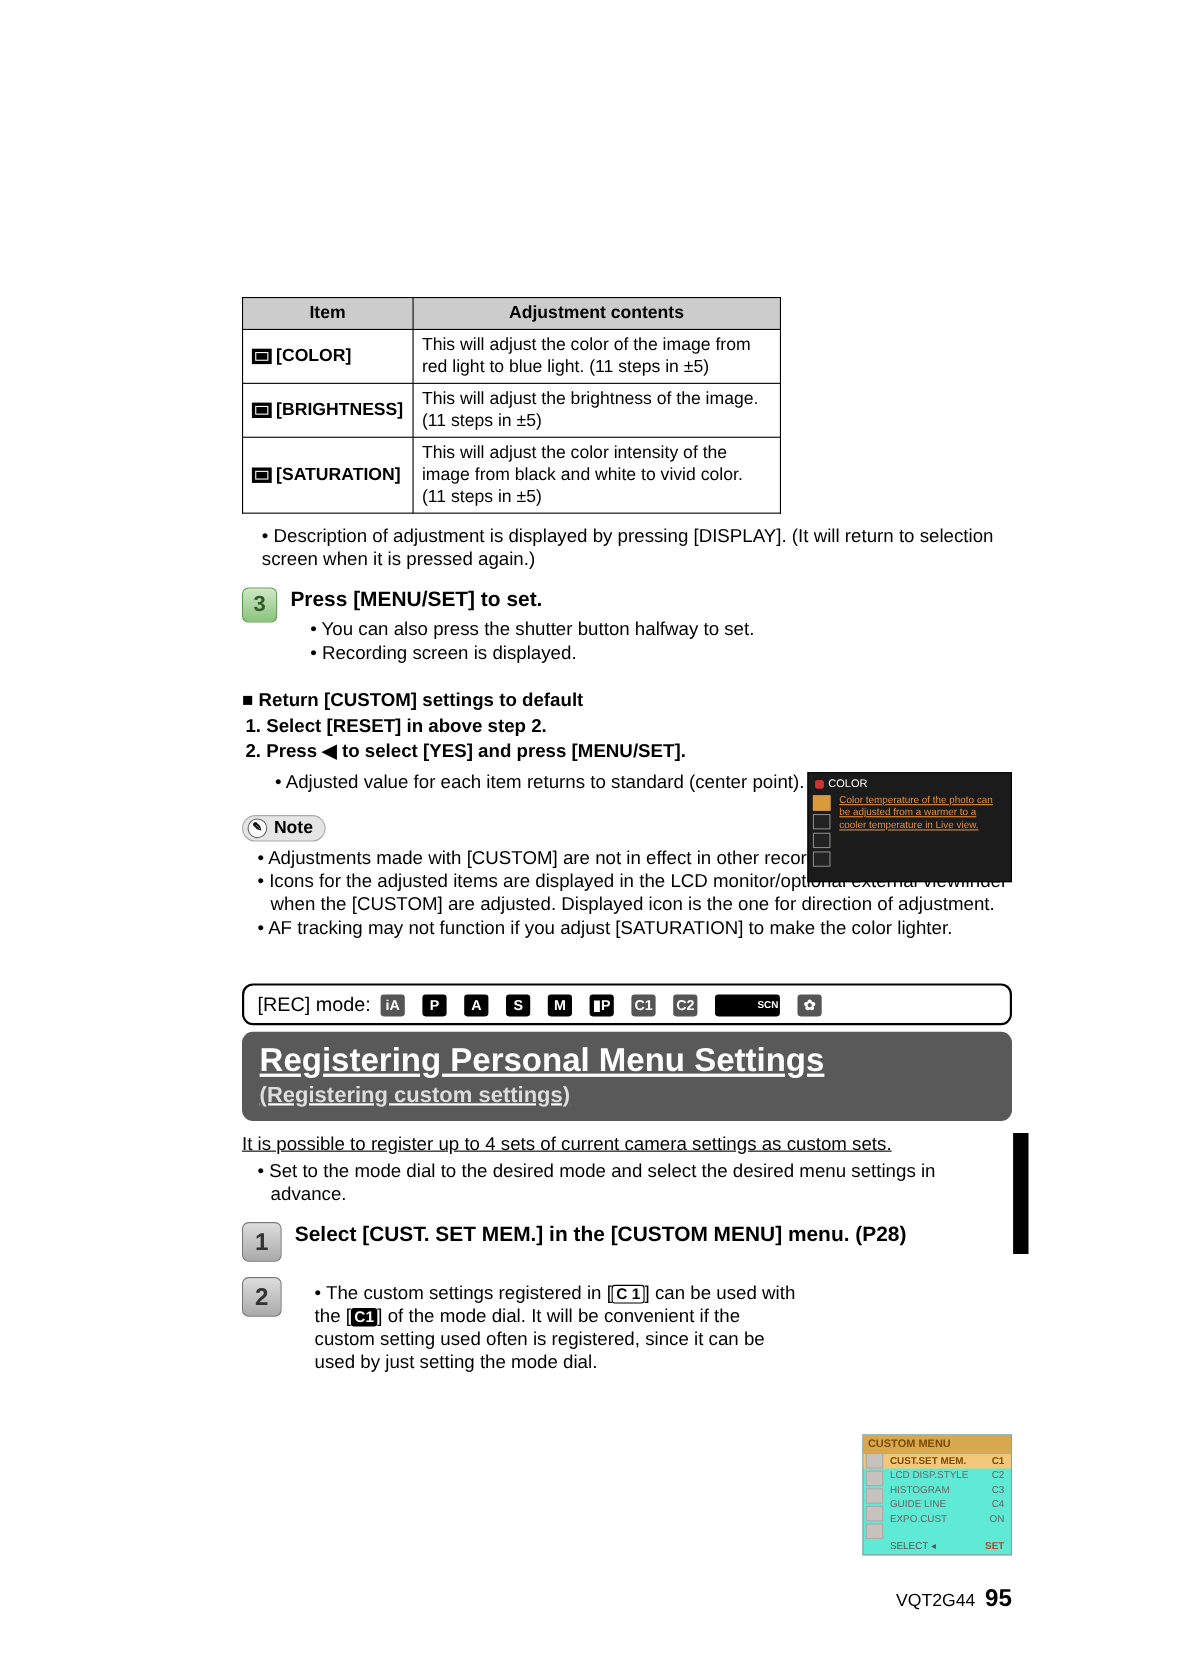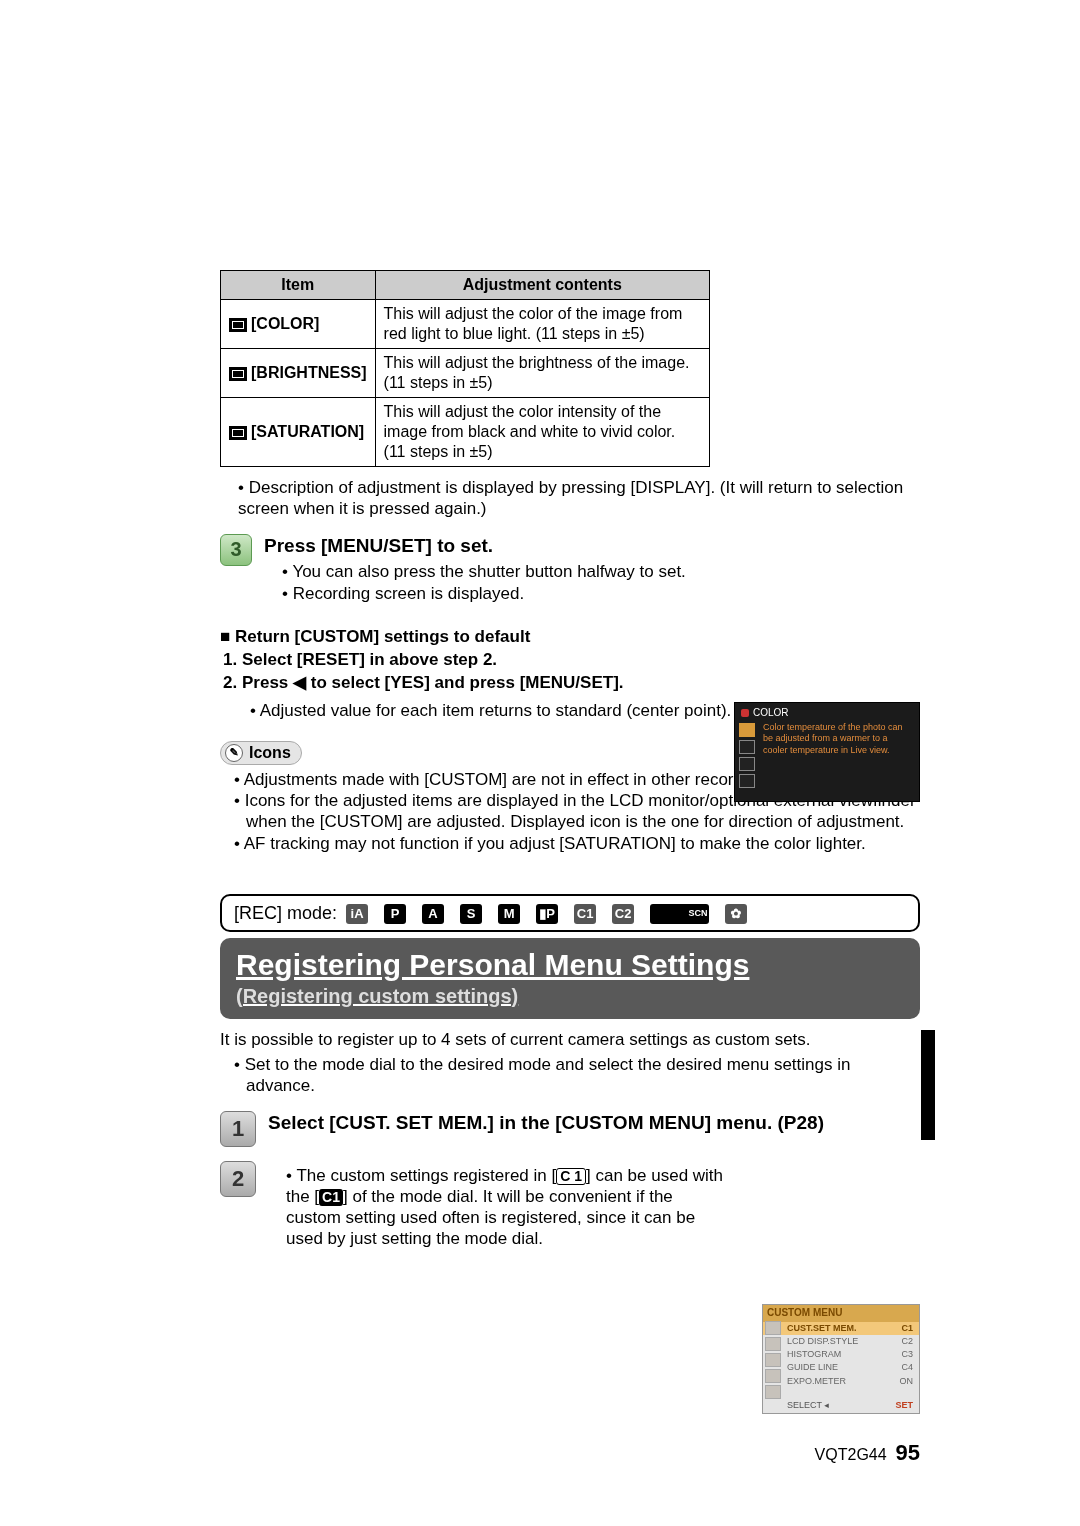--- a/index.html
+++ b/index.html
@@ -194,21 +194,21 @@
     margin-top:6px;
     text-decoration:underline;
   }
   .title-main{
     font-size:30px; font-weight:bold; color:#fff;
   }
   .title-sub{
     font-size:20px; font-weight:bold; color:#ddd;
   }
 
-  .para{ margin:10px 0 4px 0; }
+  .para{ margin:10px 0 4px 0;text-decoration:underline; }
 
   .screenshot1{
     position:absolute;
     right:160px; top:702px;
     width:186px; height:100px;
     background:#1b1b1b;
     border:1px solid #000;
     font-size:9px;
     color:#e28c3c;
     padding:4px 6px;
@@ -220,27 +220,27 @@
   }
   .screenshot1 .hdr .dot{width:8px;height:8px;background:#c33;border-radius:2px;}
   .screenshot1 .side{
     position:absolute; left:4px; top:20px;
     display:flex; flex-direction:column; gap:3px;
   }
   .screenshot1 .side span{
     width:14px;height:12px;border:1px solid #888; background:#222;
   }
   .screenshot1 .side span.sel{background:#d89a3a;border-color:#d89a3a;}
-  .screenshot1 .txt{ margin-left:22px; line-height:1.3; }
+  .screenshot1 .txt{ margin-left:22px; line-height:1.3;text-decoration:underline; }
 
   .screenshot2{
     position:absolute;
     right:160px; top:1304px;
-    width:158px; height:110px;
-    background:#e5e5e5;
+    width:136px; height:110px;
+    background:#5eead4;
     border:1px solid #999;
     font-size:9px;
     box-sizing:border-box;
   }
   .screenshot2 .mh{
     background:#d8a84e; color:#7a4a00;
     font-weight:bold; padding:2px 4px; font-size:10px;
   }
   .screenshot2 .row{
     display:flex; justify-content:space-between;
@@ -333,21 +333,21 @@
   <ol class="ol-compact">
     <li>Select [RESET] in above step 2.</li>
     <li>Press ◀ to select [YES] and press [MENU/SET].</li>
   </ol>
   <ul class="bullet" style="margin-left:12px">
     <li>Adjusted value for each item returns to standard (center point).</li>
   </ul>
 
   <div class="note-pill">
     <span class="n-icon">✎</span>
-    <span>Icons</span>
+    <span>Note</span>
   </div>
   <ul class="dot" style="padding-left:14px">
     <li>Adjustments made with [CUSTOM] are not in effect in other recording modes.</li>
     <li>Icons for the adjusted items are displayed in the LCD monitor/optional external viewfinder when the [CUSTOM] are adjusted. Displayed icon is the one for direction of adjustment.</li>
     <li>AF tracking may not function if you adjust [SATURATION] to make the color lighter.</li>
   </ul>
 
   <div class="rec-box">
     <span>[REC] mode:</span>
     <span class="mode-icons">
@@ -425,21 +425,21 @@
       </div>
     <div class="row">
         <span>HISTOGRAM</span>
         <span>C3</span>
       </div>
     <div class="row">
         <span>GUIDE LINE</span>
         <span>C4</span>
       </div>
     <div class="row">
-        <span>EXPO.METER</span>
+        <span>EXPO.CUST</span>
         <span>ON</span>
       </div>
     <div class="ftr">
       <span>SELECT ◂</span>
       <span class="set">SET</span>
     </div>
   </div>
 
   <div class="footer">
     <span>VQT2G44</span>&nbsp;

